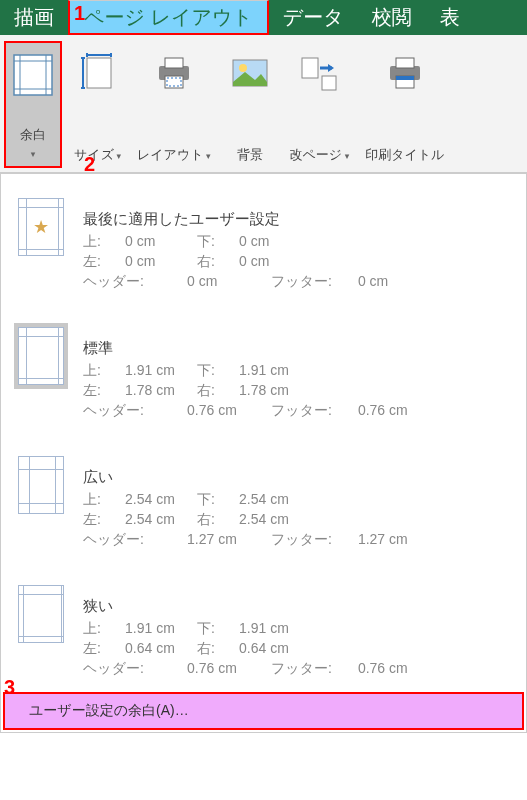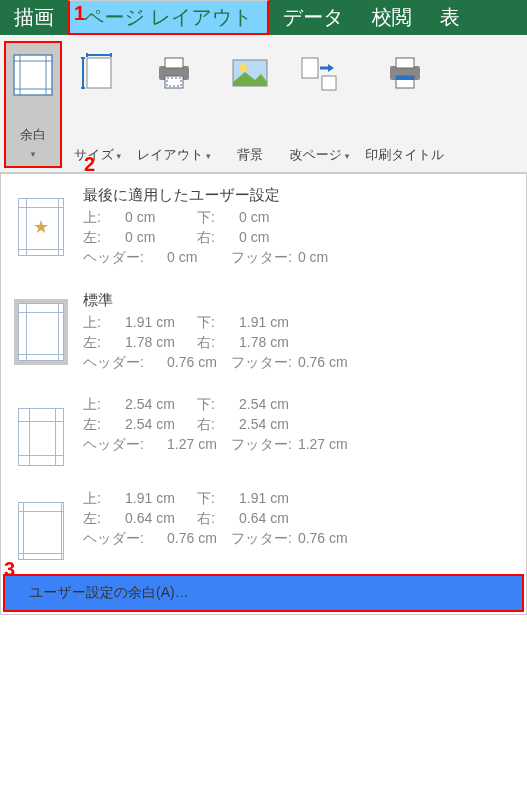--- a/index.html
+++ b/index.html
@@ -23,30 +23,30 @@
   .tool-label .drop::after { content: " ▾"; font-size: 9px; color: #666; }
   
   
   .dropdown { background: #fff; border: 1px solid #ccc; }
   .margin-option { display: flex; padding: 12px 6px; }
   .margin-thumb { width: 68px; display: flex; align-items: flex-start; justify-content: center; padding-top: 12px; }
   .thumb-box { width: 46px; height: 58px; border: 1px solid #a6b8d2; background: #fff; position: relative; }
   .thumb-box.selected { box-shadow: 0 0 0 4px #c8c8c8; }
   .thumb-inner-v { position: absolute; top: 0; bottom: 0; width: 1px; background: #a6b8d2; }
   .thumb-inner-h { position: absolute; left: 0; right: 0; height: 1px; background: #a6b8d2; }
-  .margin-info { flex: 1; padding-left: 8px; }
+  .margin-info { flex: 1; padding-left: 8px; margin-top: 24px; }
   .margin-title { font-size: 15px; color: #444; margin-bottom: 4px; }
   .margin-grid { display: grid; grid-template-columns: 42px 72px 42px 72px; color: #888; font-size: 14px; row-gap: 2px; }
-  .margin-footer-row { display: flex; color: #888; font-size: 14px; margin-top: 2px; }
+  .margin-footer-row { display: flex; color: #888; font-size: 14px; margin-top: 2px; gap: 20px; }
   .margin-footer-row .lab { width: 84px; }
   .margin-footer-row .val1 { width: 64px; }
   .margin-footer-row .lab2 { }
   .margin-footer-row .val2 { text-align: right; flex: 0 0 auto; padding-left: 6px; }
   
-  .custom-row { background: #3b82f6; padding: 8px 24px; font-size: 14px; color: #333; border: 2px solid red; margin: 2px; }
+  .custom-row { background: #f0abfc; padding: 8px 24px; font-size: 14px; color: #333; border: 2px solid red; margin: 2px; }
   .star { color: #d9a850; position: absolute; left: 50%; top: 50%; transform: translate(-50%,-50%); font-size: 18px; }
   
   .relwrap { position: relative; }
 </style>
 </head>
 <body>
 
 <div class="relwrap">
   <div class="tabs">
     <div class="tab">描画</div>
@@ -194,20 +194,21 @@
         <div class="margin-option">
           <div class="margin-thumb">
             <div class="thumb-box">
               <div class="thumb-inner-v" style="left:10px"></div>
               <div class="thumb-inner-v" style="left:36px"></div>
               <div class="thumb-inner-h" style="top:12px"></div>
               <div class="thumb-inner-h" style="top:46px"></div>
             </div>
           </div>
           <div class="margin-info">
+            <div class="margin-title">広い</div>
             <div class="margin-grid">
               <span>上:</span>
               <span>2.54 cm</span>
               <span>下:</span>
               <span>2.54 cm</span>
               <span>左:</span>
               <span>2.54 cm</span>
               <span>右:</span>
               <span>2.54 cm</span>
             </div>
@@ -222,20 +223,21 @@
         <div class="margin-option">
           <div class="margin-thumb">
             <div class="thumb-box">
               <div class="thumb-inner-v" style="left:4px"></div>
               <div class="thumb-inner-v" style="left:42px"></div>
               <div class="thumb-inner-h" style="top:8px"></div>
               <div class="thumb-inner-h" style="top:50px"></div>
             </div>
           </div>
           <div class="margin-info">
+            <div class="margin-title">狭い</div>
             <div class="margin-grid">
               <span>上:</span>
               <span>1.91 cm</span>
               <span>下:</span>
               <span>1.91 cm</span>
               <span>左:</span>
               <span>0.64 cm</span>
               <span>右:</span>
               <span>0.64 cm</span>
             </div>

